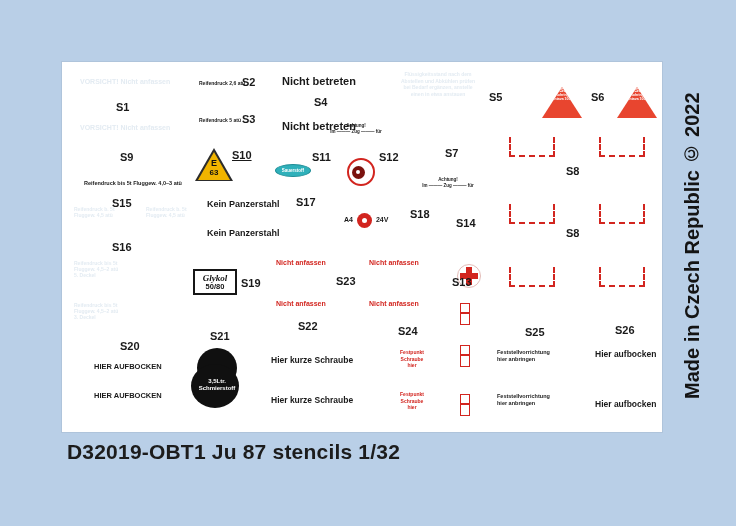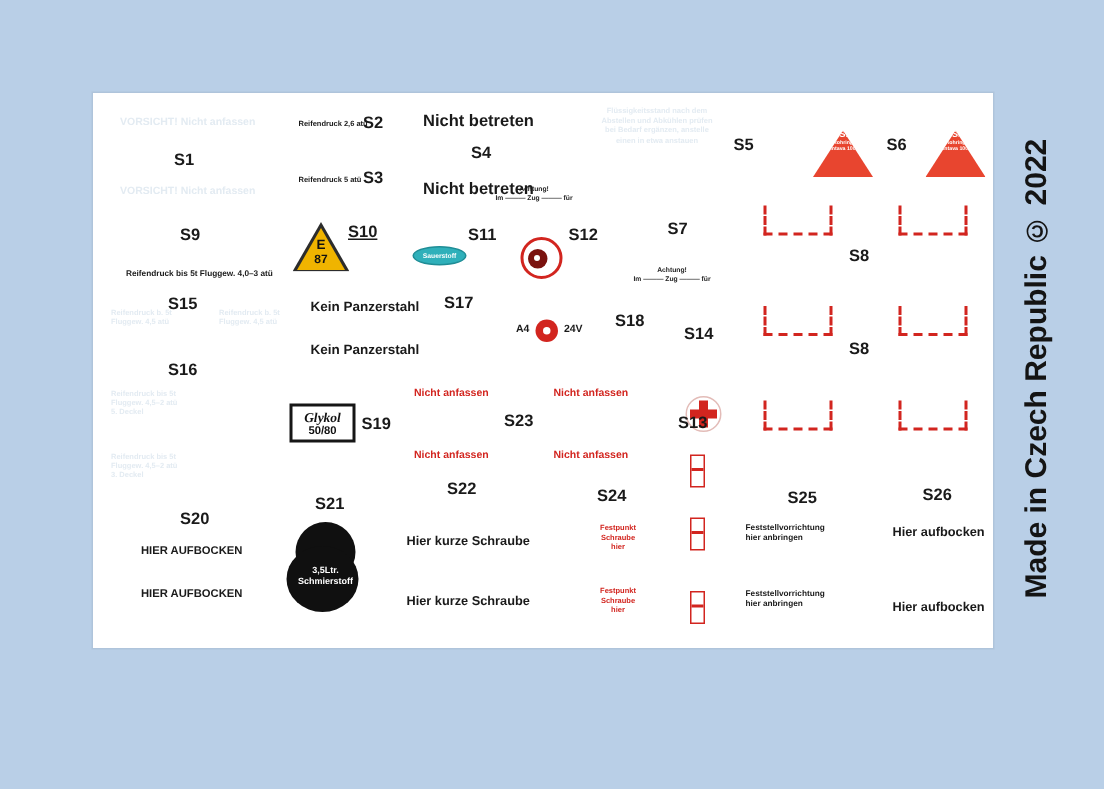--- a/index.html
+++ b/index.html
@@ -115,21 +115,21 @@
 
   <div class="abs brk" style="left:509px;top:137px;"></div>
   <div class="abs brk" style="left:599px;top:137px;"></div>
 
   <span class="abs pn" style="left:120px;top:152px;">S9</span>
 
   <div class="abs" style="left:195px;top:148px;width:38px;height:33px;">
     <div class="triE-out">
       <div class="triE-in"></div>
       <span class="triE-e">E</span>
-      <span class="triE-n">87</span>
+      <span class="triE-n">63</span>
     </div>
   </div>
 
   <span class="abs pn" style="left:232px;top:150px;text-decoration:underline;">S10</span>
 
   <div class="abs b" style="left:84px;top:180px;font-size:5.5px;">Reifendruck bis 5t Fluggew. 4,0–3 atü</div>
 
   <div class="abs lens" style="left:275px;top:164px;">
     <span>Sauerstoff</span>
   </div>
@@ -269,15 +269,16 @@
       <div class="rung"></div>
     </div>
 
   <div class="abs b" style="left:497px;top:393px;font-size:5.5px;line-height:6.5px;">
     <span class="blkline">Feststellvorrichtung</span>
     <span class="blkline">hier anbringen</span>
   </div>
 
   <div class="abs b" style="left:595px;top:400px;font-size:8.5px;">Hier aufbocken</div>
 
+  <div class="abs footer">D32019-OBT1 Ju 87 stencils 1/32</div>
   <div class="abs side">Made in Czech Republic © 2022</div>
 
 </div>
 
 </body></html>

